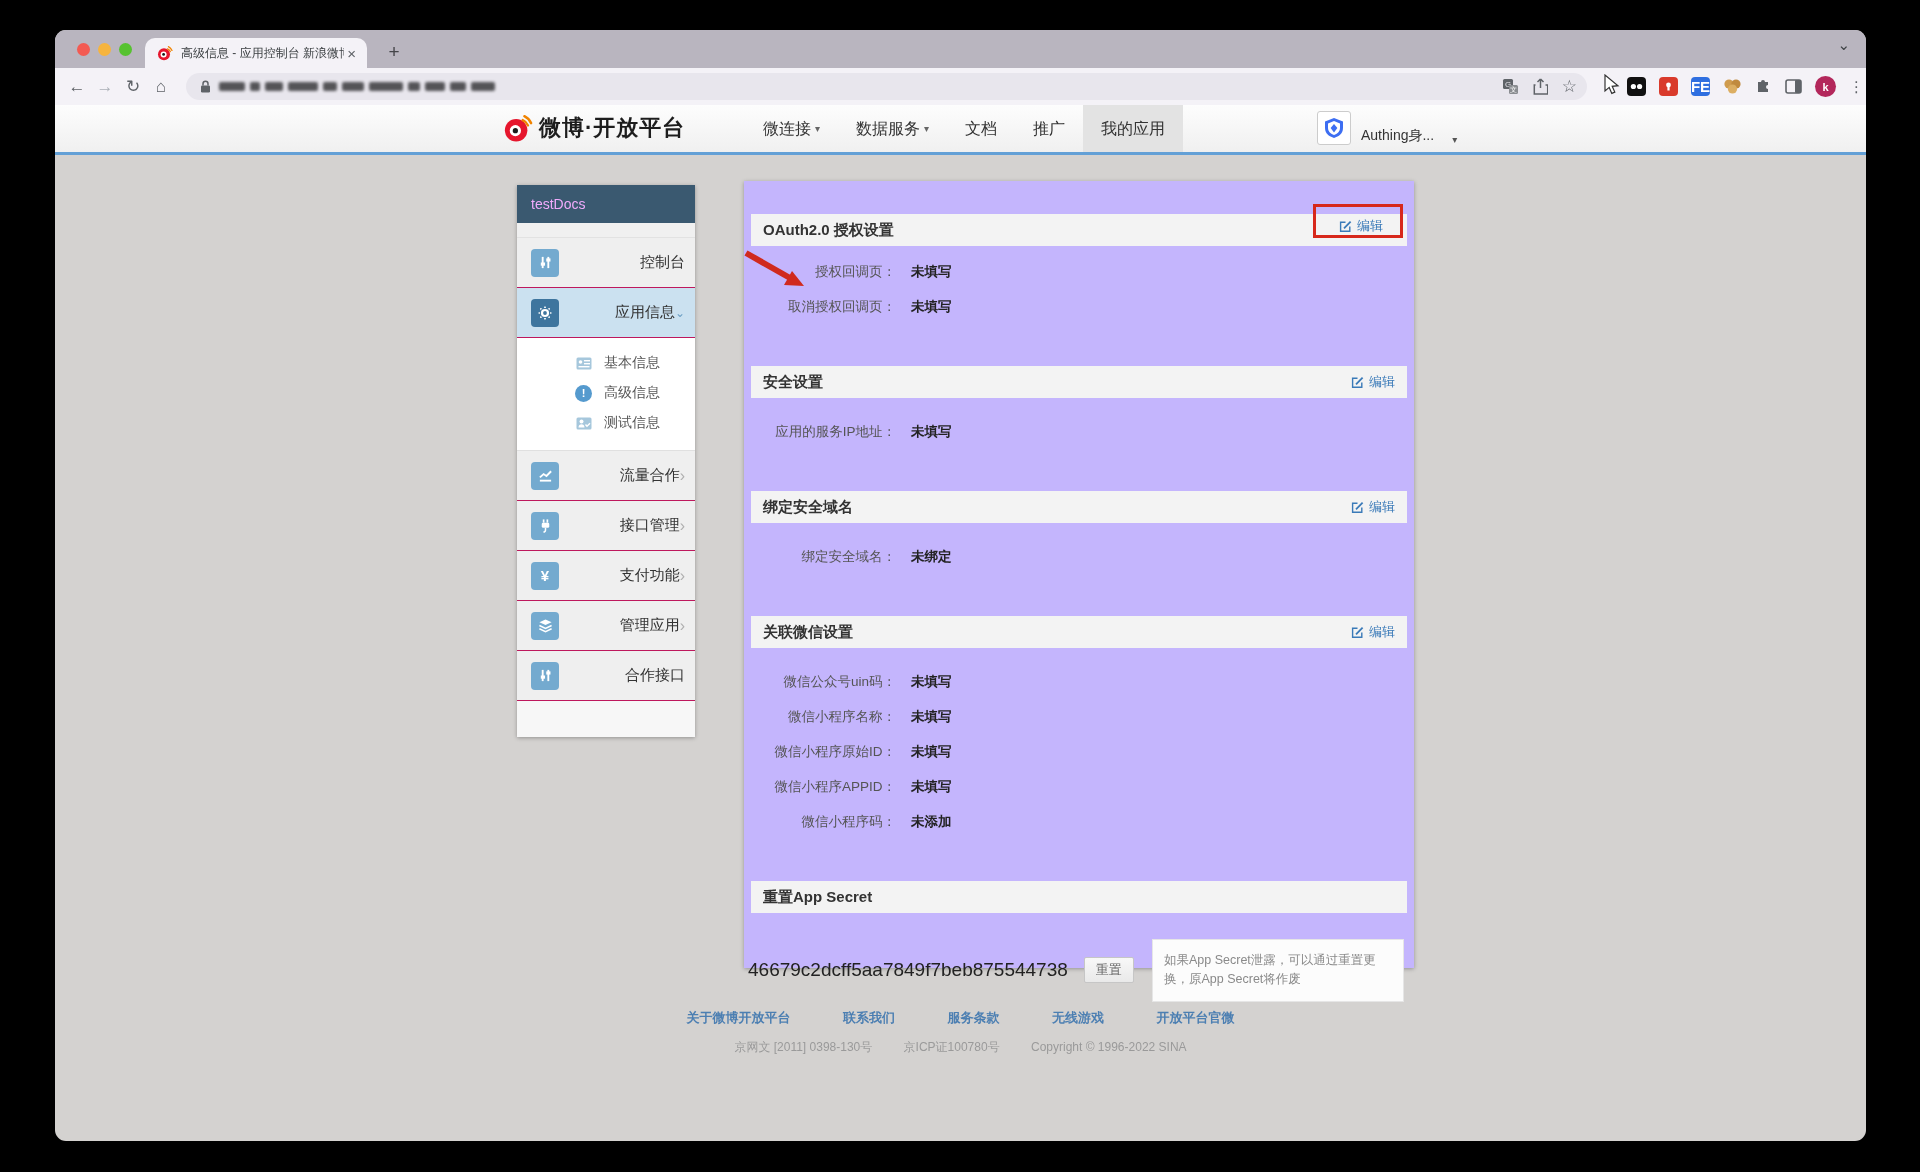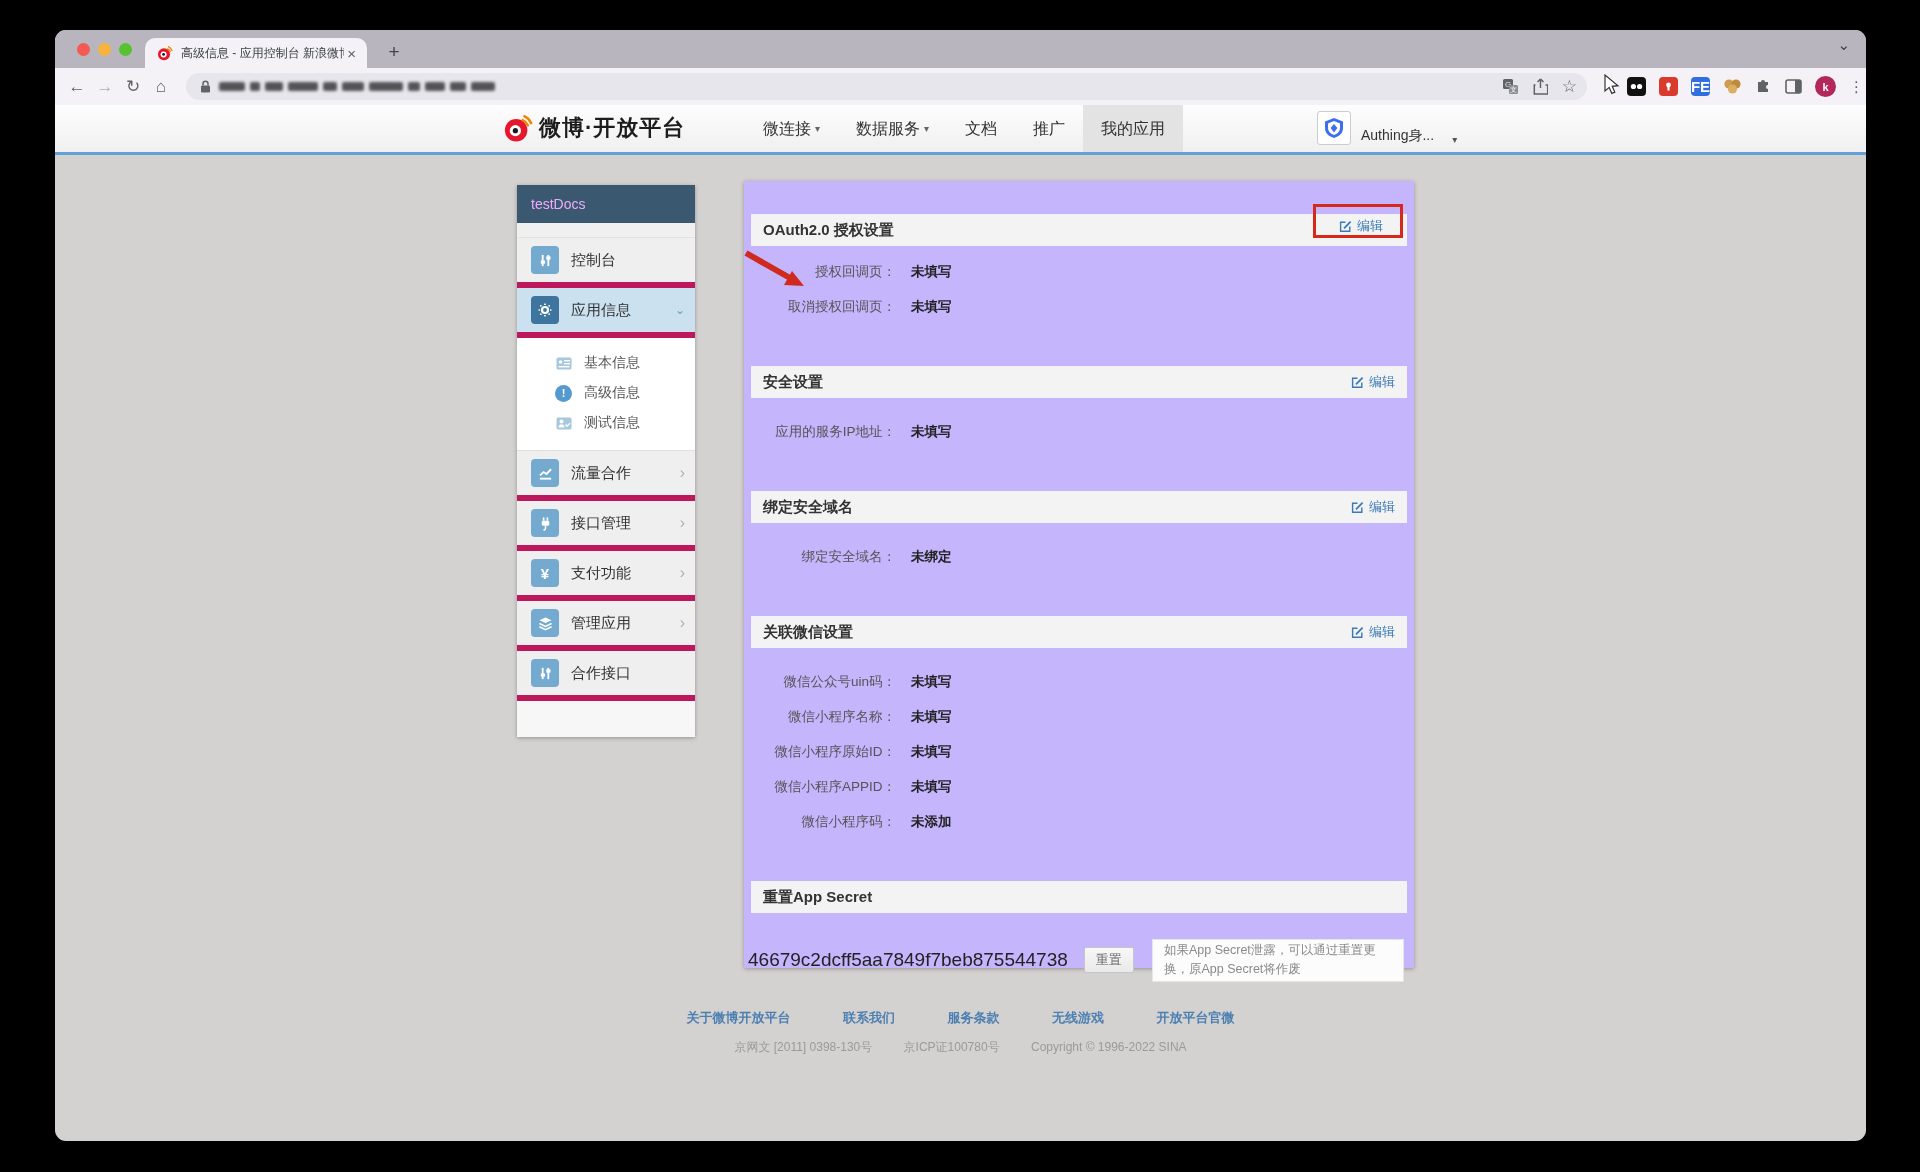--- a/index.html
+++ b/index.html
@@ -43,29 +43,29 @@
   .menu-item.active { background:#e3e3e3; }
   .account { position:absolute; left:1262px; top:6px; display:flex; align-items:flex-end; gap:10px; }
   .acct-avatar { width:34px; height:34px; background:#fff; border:1px solid #ccc; border-radius:3px; display:flex; align-items:center; justify-content:center; }
   .acct-name { font-size:14px; color:#333; }
   .acct-caret { font-size:10px; color:#555; margin-left:8px; }
 
   
   .sidebar { position:absolute; left:462px; top:155px; width:178px; background:#f9f9f9; box-shadow:0 1px 4px rgba(0,0,0,.3); }
   .sb-head { height:38px; background:#3a5970; color:#f0abfc; font-size:14px; line-height:38px; padding-left:14px; }
   .sb-gap { height:15px; background:#f0f0f0; border-bottom:1px solid #e2e2e2; }
-  .sb-item { height:50px; display:flex; align-items:center; background:#efefef; border-bottom:6px solid #be185d; padding:0 10px 0 14px; cursor:pointer; }
+  .sb-item { height:50px; display:flex; align-items:center; background:#efefef; border-bottom:1px solid #be185d; padding:0 10px 0 14px; cursor:pointer;text-align:right; }
   .sb-item.active { background:#cbe1f0; }
   .sb-ico { width:28px; height:28px; border-radius:4px; background:#74aacf; display:flex; align-items:center; justify-content:center; color:#fff; font-size:15px; font-weight:bold; }
   .sb-item.active .sb-ico { background:#3e759e; }
   .sb-lbl { font-size:15px; color:#333; margin-left:12px; flex:1; }
   .sb-chev { font-size:16px; color:#b0b0b0; }
   .sb-chev.down { color:#6d9fc4; font-size:12px; }
   .submenu { background:#fff; border-bottom:1px solid #e0e0e0; padding:10px 0 12px; }
-  .sub-item { height:30px; display:flex; align-items:center; padding-left:38px; cursor:pointer; }
+  .sub-item { height:30px; display:flex; align-items:center; padding-left:58px; cursor:pointer; }
   .sub-ico { width:17px; height:17px; display:flex; align-items:center; justify-content:center; }
   .sub-ico.bang { background:#559ace; border-radius:50%; color:#fff; font-size:11px; font-weight:bold; }
   .sub-lbl { font-size:14px; color:#555; margin-left:12px; }
   .sb-foot { height:36px; background:#f7f7f7; }
 
   
   .panel { position:absolute; left:689px; top:151px; width:670px; height:787px; background:#c4b5fd; box-shadow:0 1px 4px rgba(0,0,0,.3); padding-top:33px; }
   .section { margin-bottom:30px; }
   .sec-bar { position:relative; height:32px; margin:0 7px; background:#f3f3f3; display:flex; align-items:center; padding:0 12px; }
   .sec-title { font-size:15px; font-weight:bold; color:#333; }
@@ -73,21 +73,21 @@
   .row { display:flex; align-items:baseline; margin-top:17px; }
   .row:first-child { margin-top:25px; }
   .row .lbl { width:152px; text-align:right; font-size:13.5px; color:#555; }
   .row .val { margin-left:15px; font-size:13.5px; font-weight:bold; color:#222; }
   .rows { position:relative; padding-bottom:20px; }
   .redbox { position:absolute; top:-10px; right:4px; width:90px; height:34px; border:3px solid #d7281b; }
   .red-arrow { position:absolute; left:-2px; top:-18px; }
   .secret-row { display:flex; align-items:center; margin:26px 0 0 4px; }
   .secret { font-size:19px; color:#222; }
   .reset-btn { margin-left:16px; width:50px; height:26px; background:linear-gradient(#f8f8f8,#e9e9e9); border:1px solid #c6c6c6; border-radius:2px; font-size:13px; color:#666; cursor:pointer; font-family:inherit; }
-  .tip-box { margin-left:auto; margin-right:10px; width:252px; border:1px solid #e6e6e6; background:#fcfcfc; padding:1px 11px; font-size:12.5px; color:#8a8a8a; line-height:1.55; }
+  .tip-box { margin-left:auto; margin-right:10px; width:252px; border:1px solid #e6e6e6; background:#fcfcfc; padding:11px 11px; font-size:12.5px; color:#8a8a8a; line-height:1.55; }
 
   
   .footer { position:absolute; left:0; top:978px; width:100%; text-align:center; }
   .f-links a { display:inline-block; margin:0 24px; font-size:13px; font-weight:bold; color:#4c7fb2; text-decoration:none; cursor:pointer; }
   .f-meta { margin-top:12px; font-size:12px; color:#9a9a9a; }
   .f-meta span { margin:0 14px; }
 
   svg { display:block; }
 </style>
 </head>

